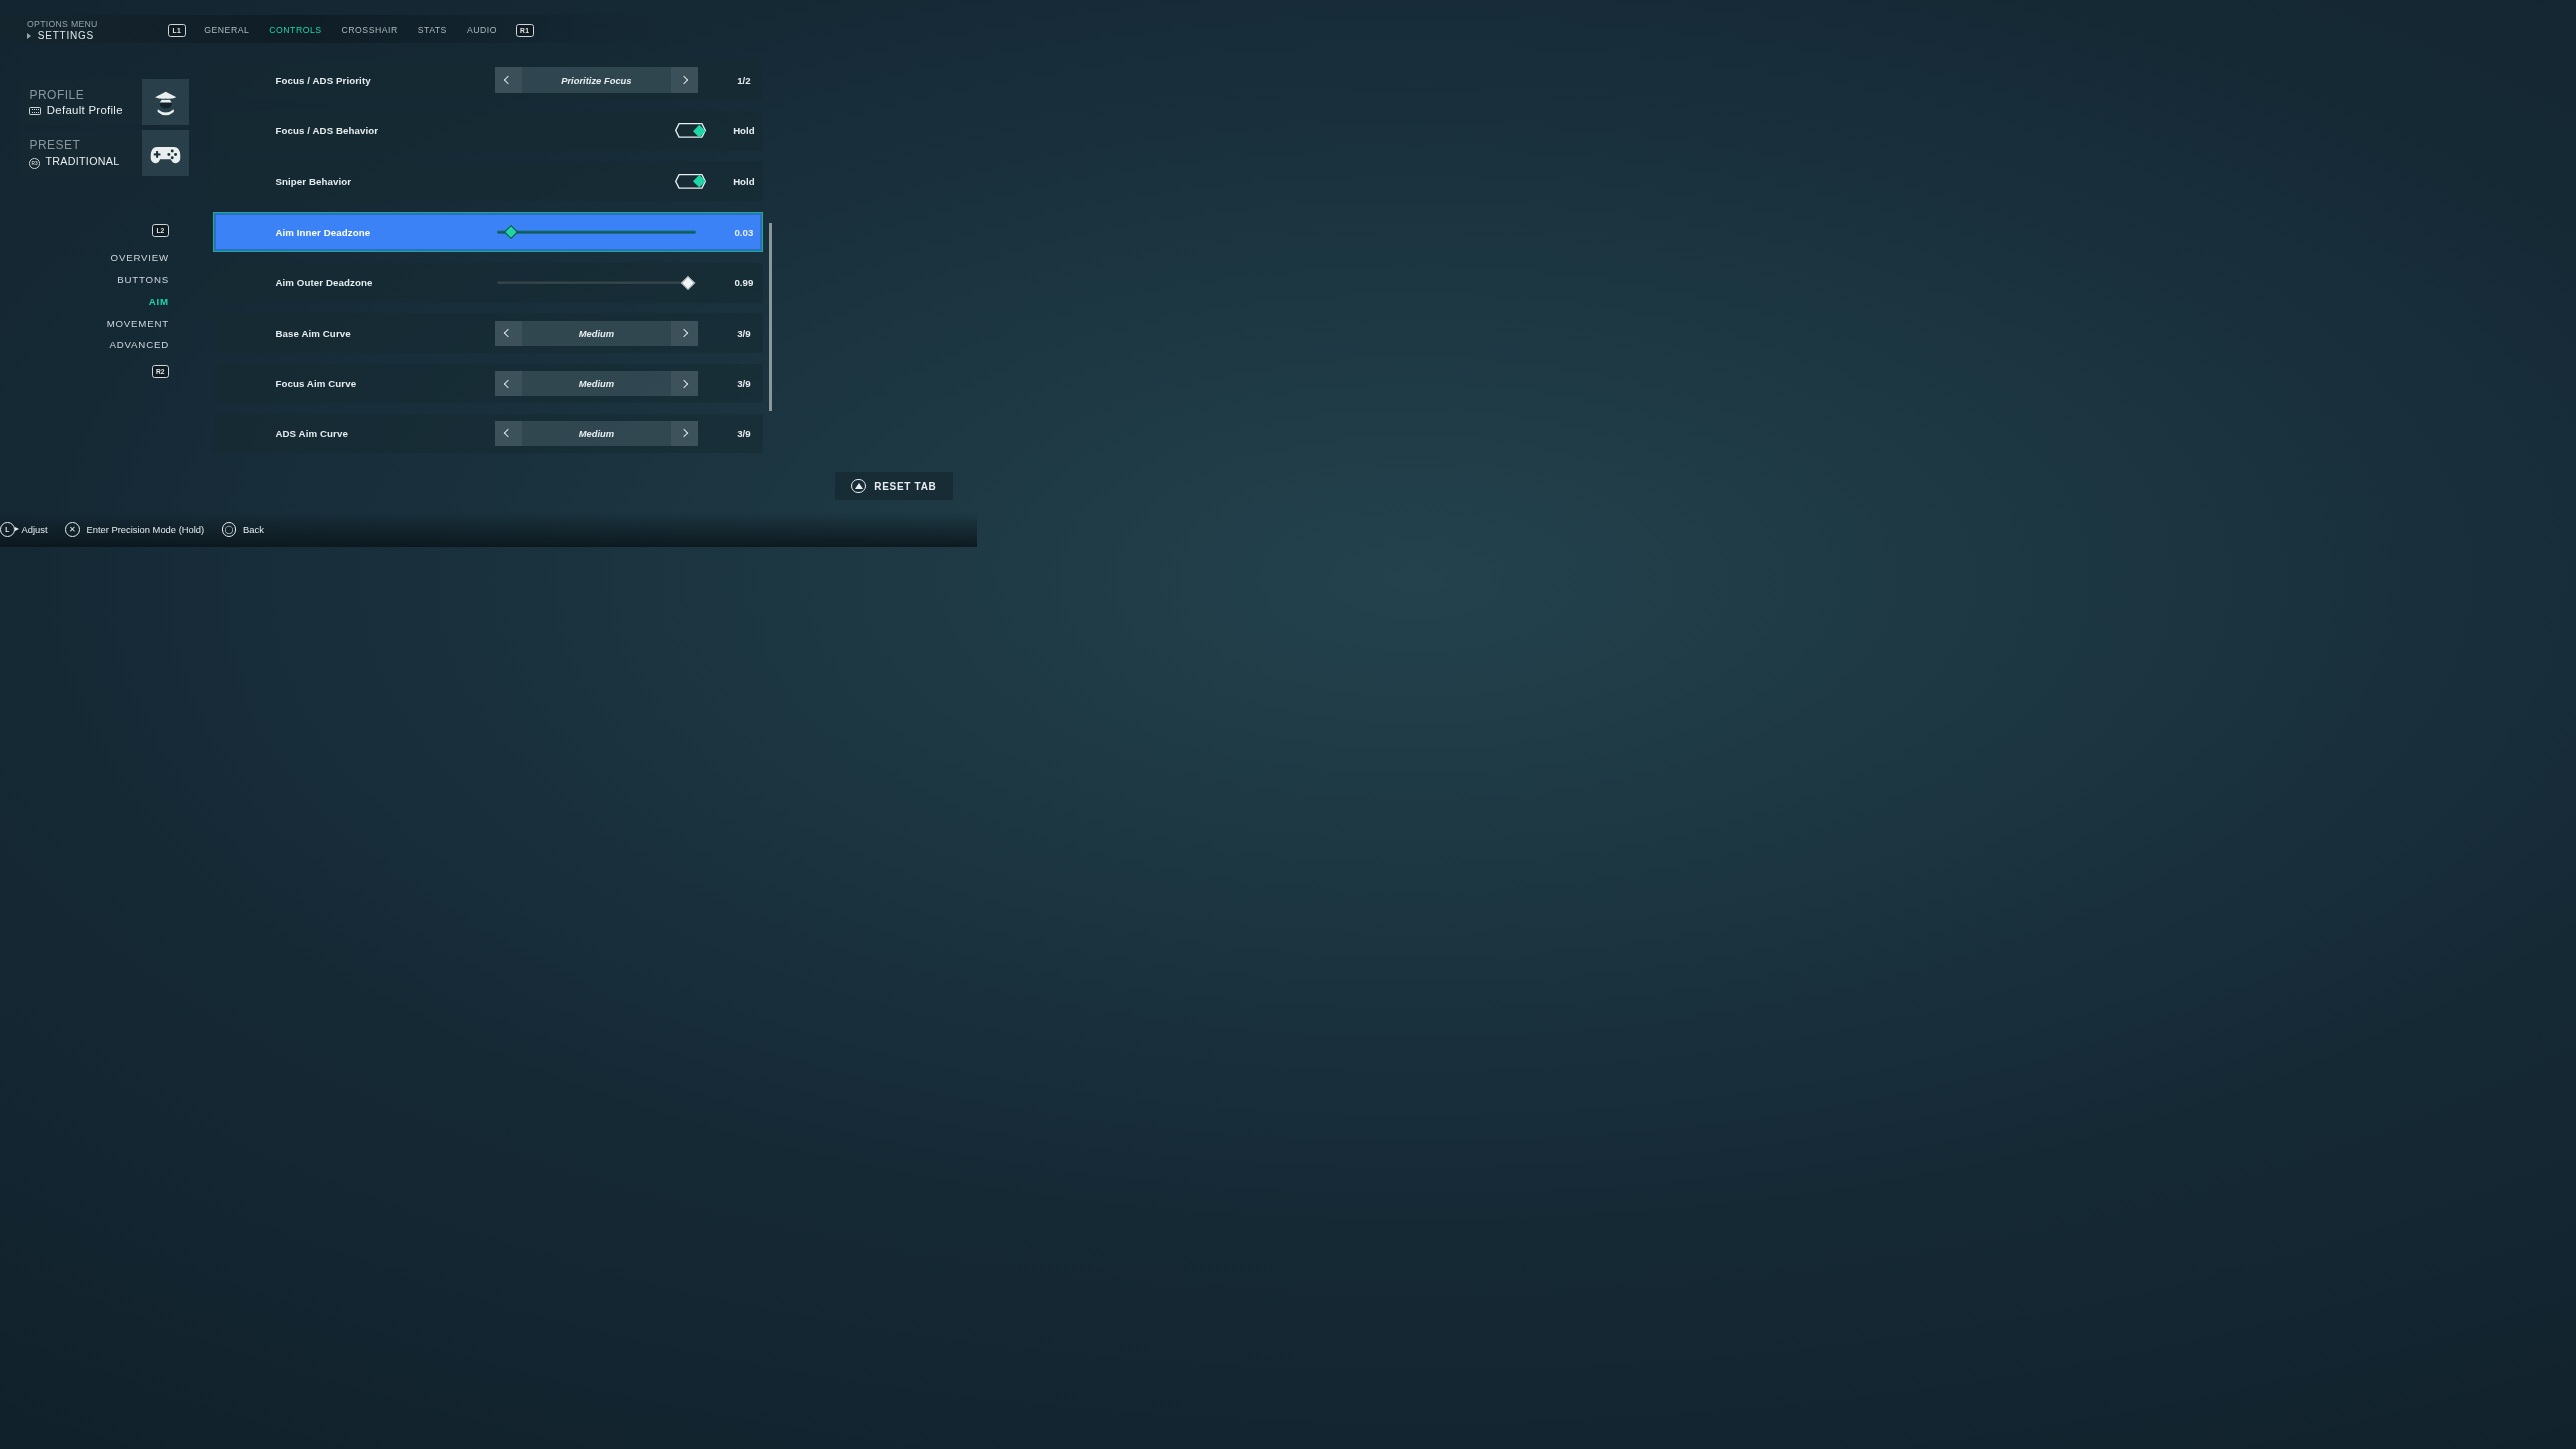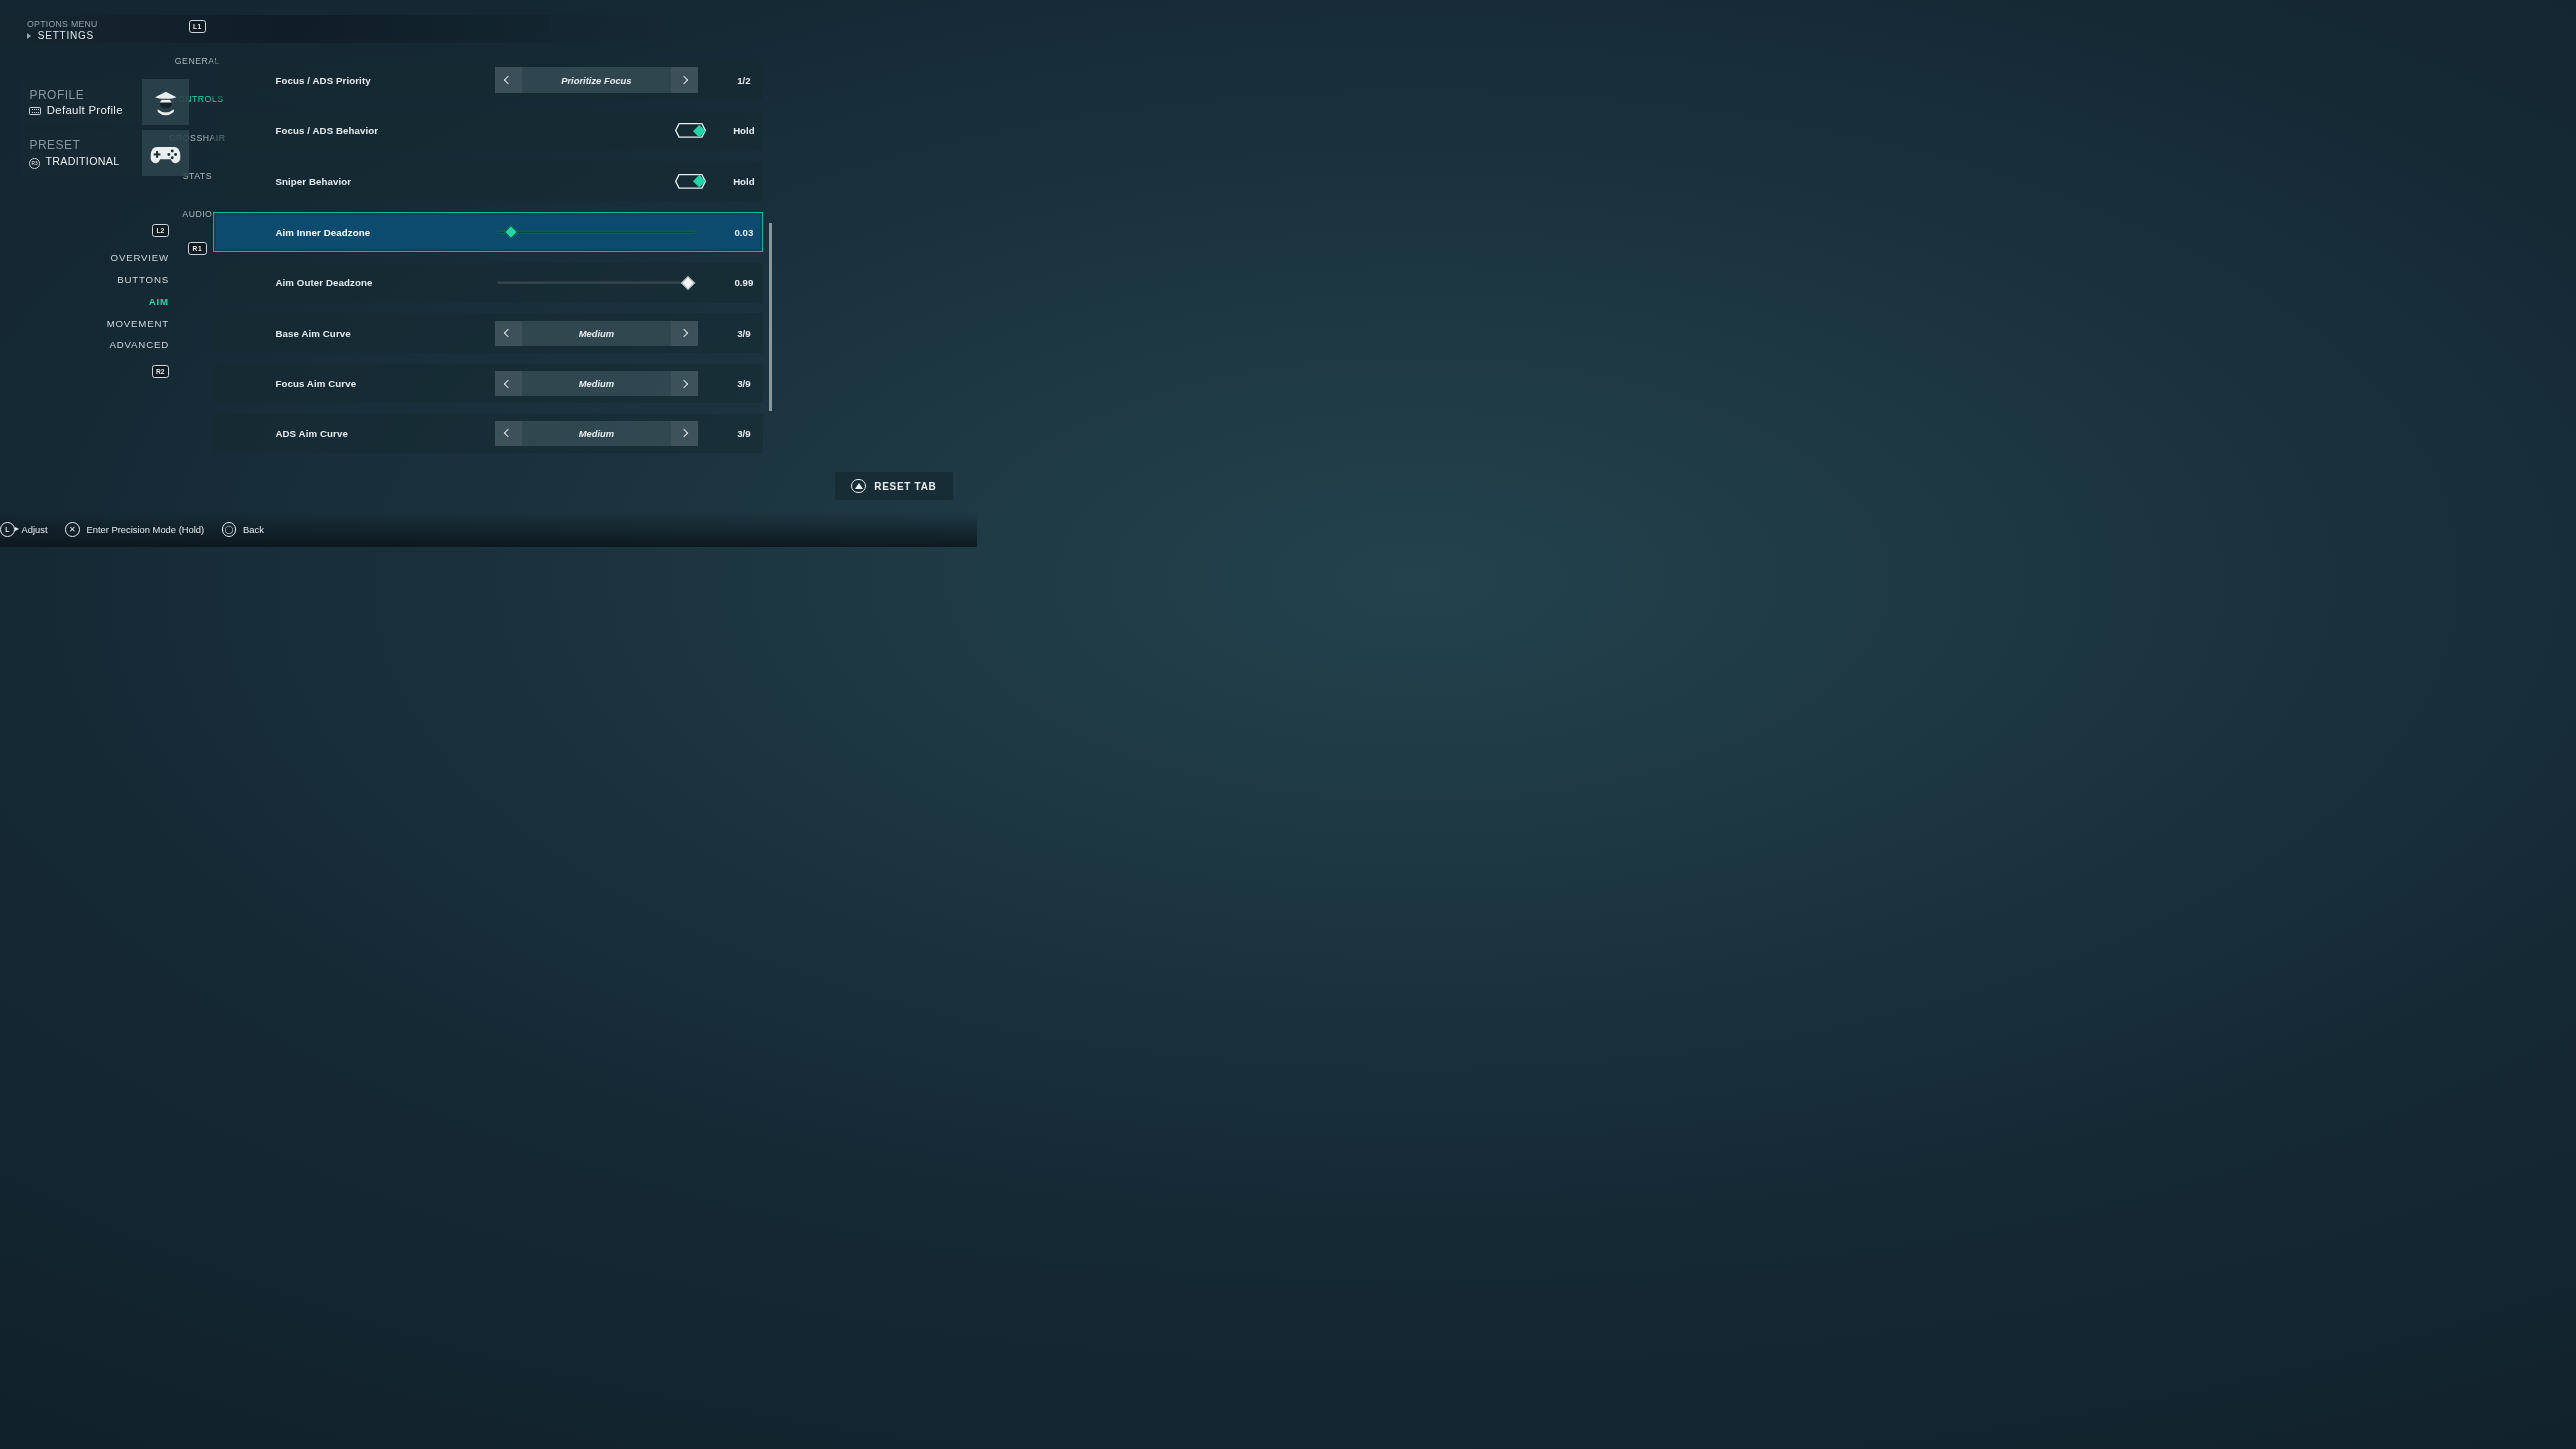--- a/index.html
+++ b/index.html
@@ -16,21 +16,21 @@
 
 .header-band {
   position:absolute; top:14.8px; left:0; right:0; height:28px;
   background:linear-gradient(to right, rgba(22,36,44,.55) 27px, rgba(0,0,0,.25) 30%, rgba(0,0,0,0) 70%);
 }
 .crumbs { position:absolute; top:19px; left:27px; font-size:8.7px; }
 .crumbs .l1 { color:#94a5ac; letter-spacing:0.3px; }
 .crumbs .l2 { font-size:10px; letter-spacing:0.8px; color:#dfe7ea; margin-top:1.3px; display:flex; align-items:center; gap:6.7px;}
 .crumb-marker{display:inline-block; width:0;height:0;border-top:3.4px solid transparent;border-bottom:3.4px solid transparent;border-left:4.7px solid #9aa8ad;}
 
-.topnav { position:absolute; top:20px; left:168px; display:flex; align-items:center; gap:17.4px; font-size:8.7px; letter-spacing:0.5px;flex-direction:column; }
+.topnav { position:absolute; top:20px; left:168px; display:flex; align-items:center; gap:17.4px; font-size:8.7px; letter-spacing:0.5px; }
 .topnav .tab { color:#aeb8bc; cursor:pointer; padding:5.4px 1.3px; }
 .topnav .tab.active { color:#1fd6a7; }
 .key {
   display:inline-flex; align-items:center; justify-content:center;
   min-width:17.4px; height:13.4px; padding:0 3.4px;
   border:1px solid #cfd6d9; border-radius:2.7px;
   font-size:6.7px; font-weight:700; color:#e5eaec;
   background:#0e1a20;
 }
 
@@ -53,21 +53,21 @@
   background:rgba(22,41,50,.55);
   height:40px; margin-bottom:10.7px;
   display:grid; grid-template-columns: 255px 228px 67px; align-items:center;
   padding:0 12px 0 13.4px;
   border:1.3px solid transparent;
 }
 .row .label{ font-size:9.7px; font-weight:600; color:#e6edef; letter-spacing:0.1px;margin-left:48px;}
 .row .value{ font-size:9.7px; text-align:center; font-weight:600;}
 .row.compact{ height:39px; }
 .row.selected{
-  border:1.3px solid #11b38c; background:#0c4a6e;
+  border:1.3px solid #11b38c; background:#3b82f6;
   box-shadow: inset 0 0 0 2px rgba(16,45,40,.25);
 }
 .row.selected .label{ color:#fff; }
 
 
 .cycler{ display:flex; align-items:center; height:25.5px; background:rgba(80,104,113,.45); width:203px; justify-self:center;}
 .cycler .arrow{ width:27px; height:25.5px; display:flex; align-items:center; justify-content:center; cursor:pointer; background:rgba(255,255,255,.06);}
 .cycler .txt{ flex:1; text-align:center; font-size:9.4px; font-weight:600;font-style:italic;}
 .chev{width:6px;height:6px;border-top:1.7px solid #dfe6e8;border-right:1.7px solid #dfe6e8;display:inline-block;}
 .chev.l{transform:rotate(-135deg);} .chev.r{transform:rotate(45deg);}

